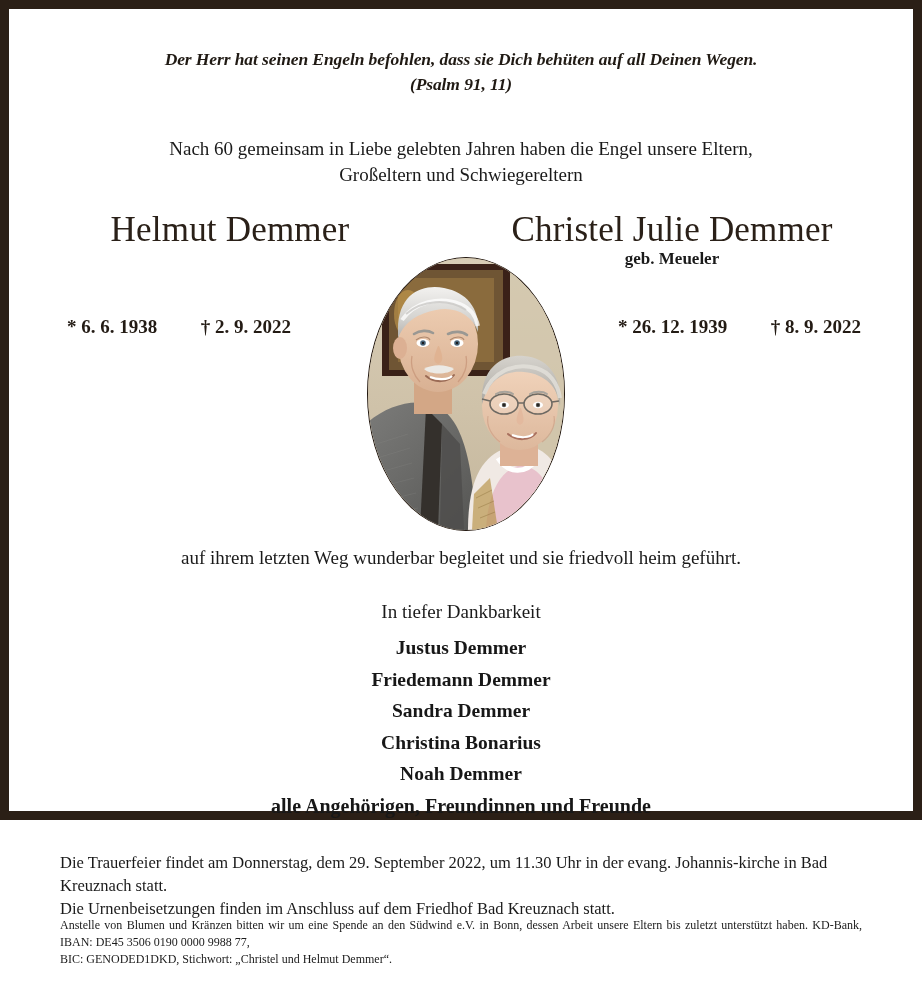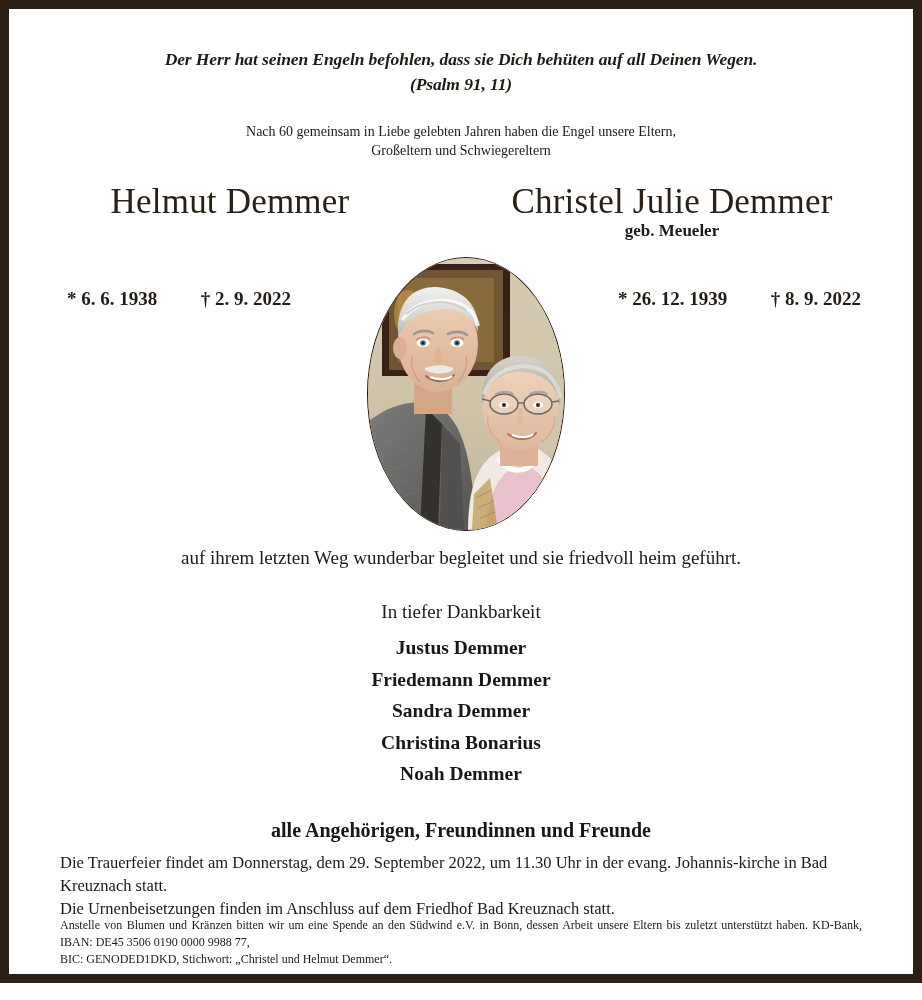--- a/index.html
+++ b/index.html
@@ -12,21 +12,21 @@
     height: 1000px;
     font-family: "Liberation Serif", "DejaVu Serif", serif;
     color: #1c1c1c;
     overflow: hidden;
   }
 
   .notice-frame {
     position: relative;
     box-sizing: border-box;
     width: 922px;
-    height: 983px;
+    height: 820px;
     background: #ffffff;
     border: 9px solid #2b1f16;
   }
 
   .notice-inner {
     position: relative;
     box-sizing: border-box;
     width: 100%;
     height: 100%;
     background: #ffffff;
@@ -44,24 +44,24 @@
     padding-top: 38px;
     letter-spacing: -0.1px;
   }
   .verse-ref {
     display: block;
   }
 
   
   .intro {
     text-align: center;
-    font-size: 14px;
+    font-size: 19px;
     line-height: 1.38;
     color: #1a1a1a;
-    margin-top: 25px;
+    margin-top: 39px;
     padding: 0 58px;
   }
 
   
   .names-row {
     position: relative;
     margin-top: 24px;
     height: 120px;
   }
   .name-block {
@@ -144,21 +144,20 @@
     margin-bottom: 9px;
   }
   .family-name {
     font-size: 19.5px;
     font-weight: bold;
     color: #171717;
     line-height: 1.62;
   }
   .family-name.wide {
     font-size: 20px;
-    margin-top: 24px;
   }
 
   
   .address {
     position: absolute;
     left: 0;
     right: 0;
     top: 808px;
     text-align: center;
     font-size: 19px;

